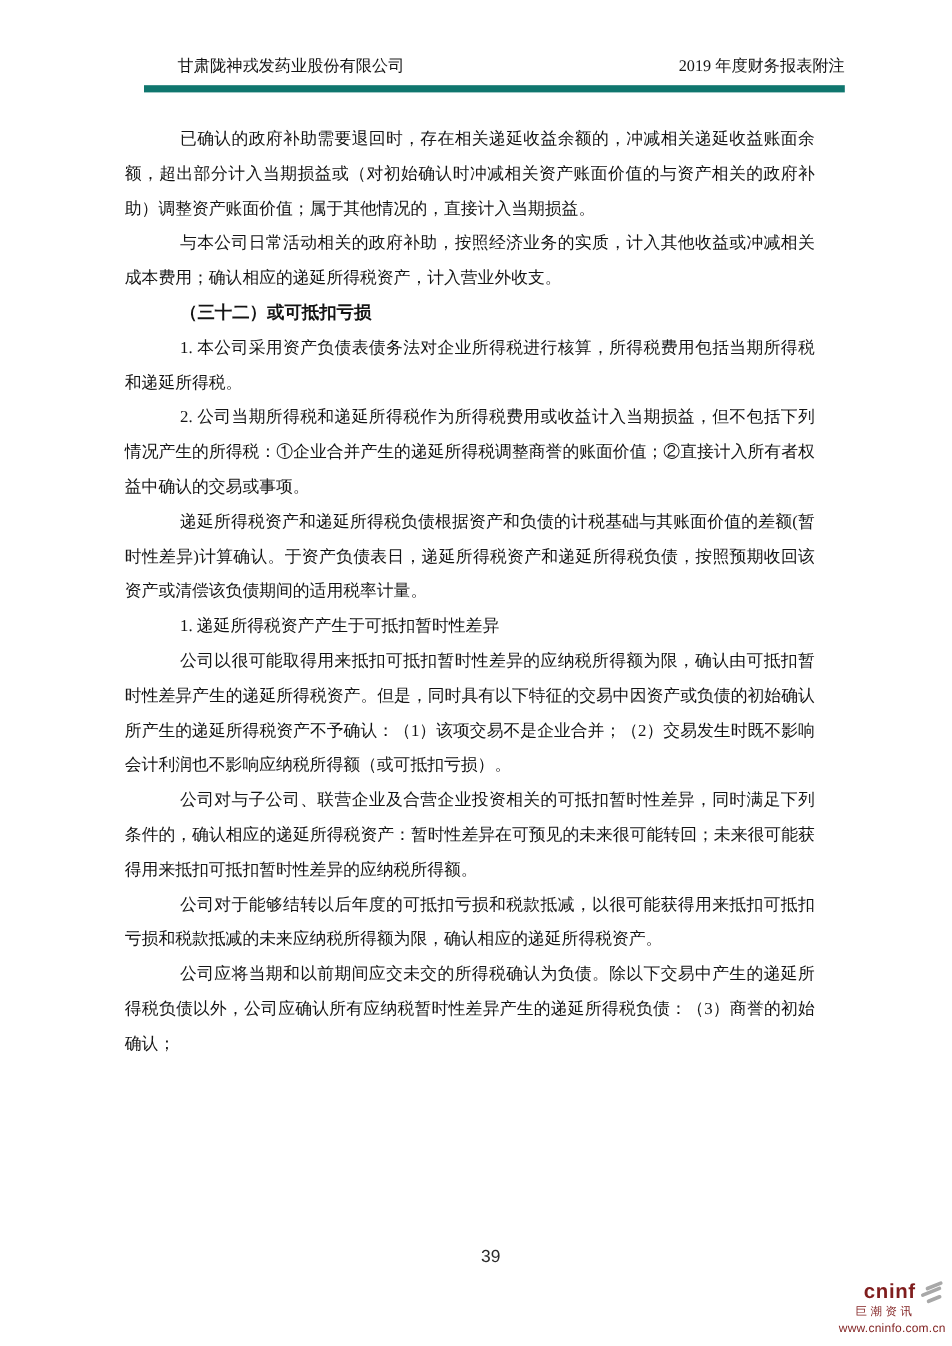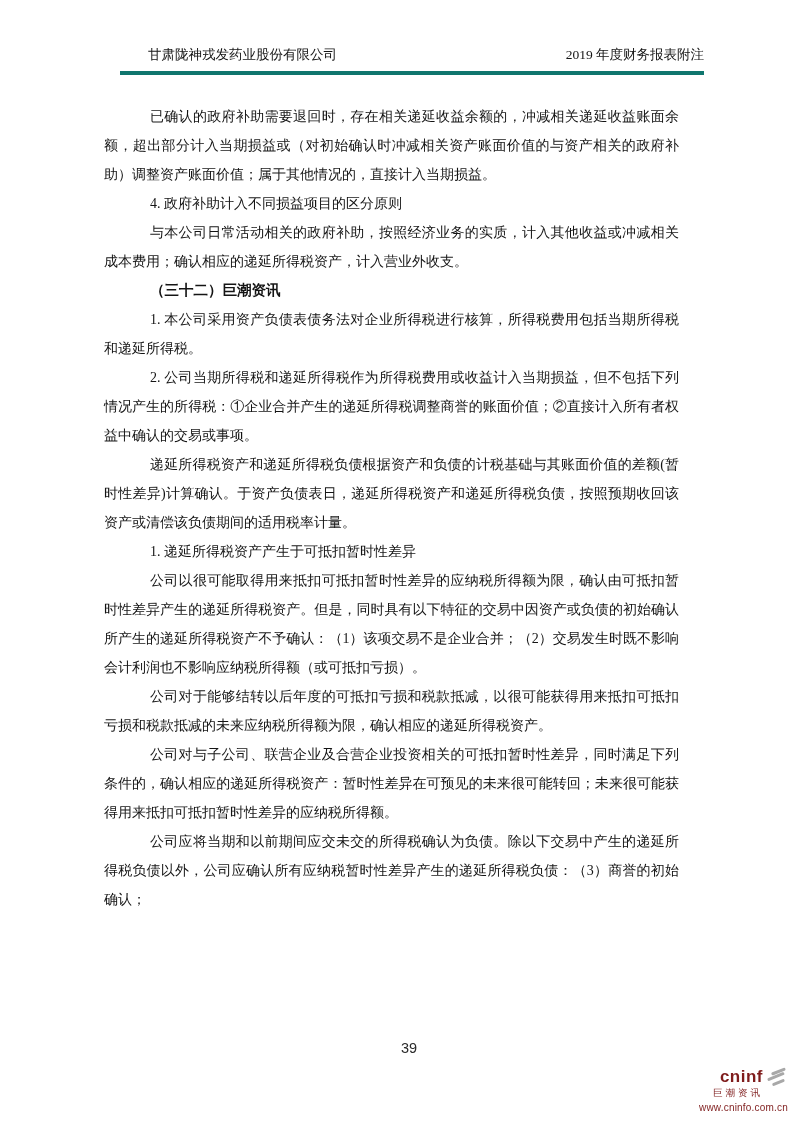--- a/index.html
+++ b/index.html
@@ -20,21 +20,21 @@
   .page-header {
     position: absolute;
     left: 120px;
     top: 46px;
     width: 584px;
     display: flex;
     justify-content: space-between;
     align-items: flex-end;
     font-size: 13.5px;
     padding-bottom: 7px;
-    border-bottom: 4px solid #0f766e;
+    border-bottom: 6px solid #0f766e;
   }
   .page-header .company {
     padding-left: 28px;
     white-space: nowrap;
   }
   .page-header .report {
     white-space: nowrap;
   }
   
   .document-body {
@@ -123,30 +123,29 @@
 <div class="page">
 
   <div class="page-header">
     <span class="company">甘肃陇神戎发药业股份有限公司</span>
     <span class="report">2019 年度财务报表附注</span>
   </div>
 
   <div class="document-body">
 
   <p class="para">已确认的政府补助需要退回时，存在相关递延收益余额的，冲减相关递延收益账面余额，超出部分计入当期损益或（对初始确认时冲减相关资产账面价值的与资产相关的政府补助）调整资产账面价值；属于其他情况的，直接计入当期损益。</p>
-      <p class="para">4. 政府补助计入不同损益项目的区分原则</p>
       <p class="para">与本公司日常活动相关的政府补助，按照经济业务的实质，计入其他收益或冲减相关成本费用；确认相应的递延所得税资产，计入营业外收支。</p>
-      <p class="para heading">（三十二）巨潮资讯</p>
+      <p class="para heading">（三十二）或可抵扣亏损</p>
       <p class="para">1. 本公司采用资产负债表债务法对企业所得税进行核算，所得税费用包括当期所得税和递延所得税。</p>
       <p class="para">2. 公司当期所得税和递延所得税作为所得税费用或收益计入当期损益，但不包括下列情况产生的所得税：①企业合并产生的递延所得税调整商誉的账面价值；②直接计入所有者权益中确认的交易或事项。</p>
       <p class="para">递延所得税资产和递延所得税负债根据资产和负债的计税基础与其账面价值的差额(暂时性差异)计算确认。于资产负债表日，递延所得税资产和递延所得税负债，按照预期收回该资产或清偿该负债期间的适用税率计量。</p>
       <p class="para">1. 递延所得税资产产生于可抵扣暂时性差异</p>
       <p class="para">公司以很可能取得用来抵扣可抵扣暂时性差异的应纳税所得额为限，确认由可抵扣暂时性差异产生的递延所得税资产。但是，同时具有以下特征的交易中因资产或负债的初始确认所产生的递延所得税资产不予确认：（1）该项交易不是企业合并；（2）交易发生时既不影响会计利润也不影响应纳税所得额（或可抵扣亏损）。</p>
+      <p class="para">公司对与子公司、联营企业及合营企业投资相关的可抵扣暂时性差异，同时满足下列条件的，确认相应的递延所得税资产：暂时性差异在可预见的未来很可能转回；未来很可能获得用来抵扣可抵扣暂时性差异的应纳税所得额。</p>
       <p class="para">公司对于能够结转以后年度的可抵扣亏损和税款抵减，以很可能获得用来抵扣可抵扣亏损和税款抵减的未来应纳税所得额为限，确认相应的递延所得税资产。</p>
-      <p class="para">公司对与子公司、联营企业及合营企业投资相关的可抵扣暂时性差异，同时满足下列条件的，确认相应的递延所得税资产：暂时性差异在可预见的未来很可能转回；未来很可能获得用来抵扣可抵扣暂时性差异的应纳税所得额。</p>
       <p class="para">公司应将当期和以前期间应交未交的所得税确认为负债。除以下交易中产生的递延所得税负债以外，公司应确认所有应纳税暂时性差异产生的递延所得税负债：（3）商誉的初始确认；</p>
     </div>
 
   <div class="page-number">39</div>
 
   <div class="cninfo-logo">
     <div class="brand-row">
       <span class="brand-text">cninf</span>
       <span class="swirl-icon">
           <i class="b1"></i>

